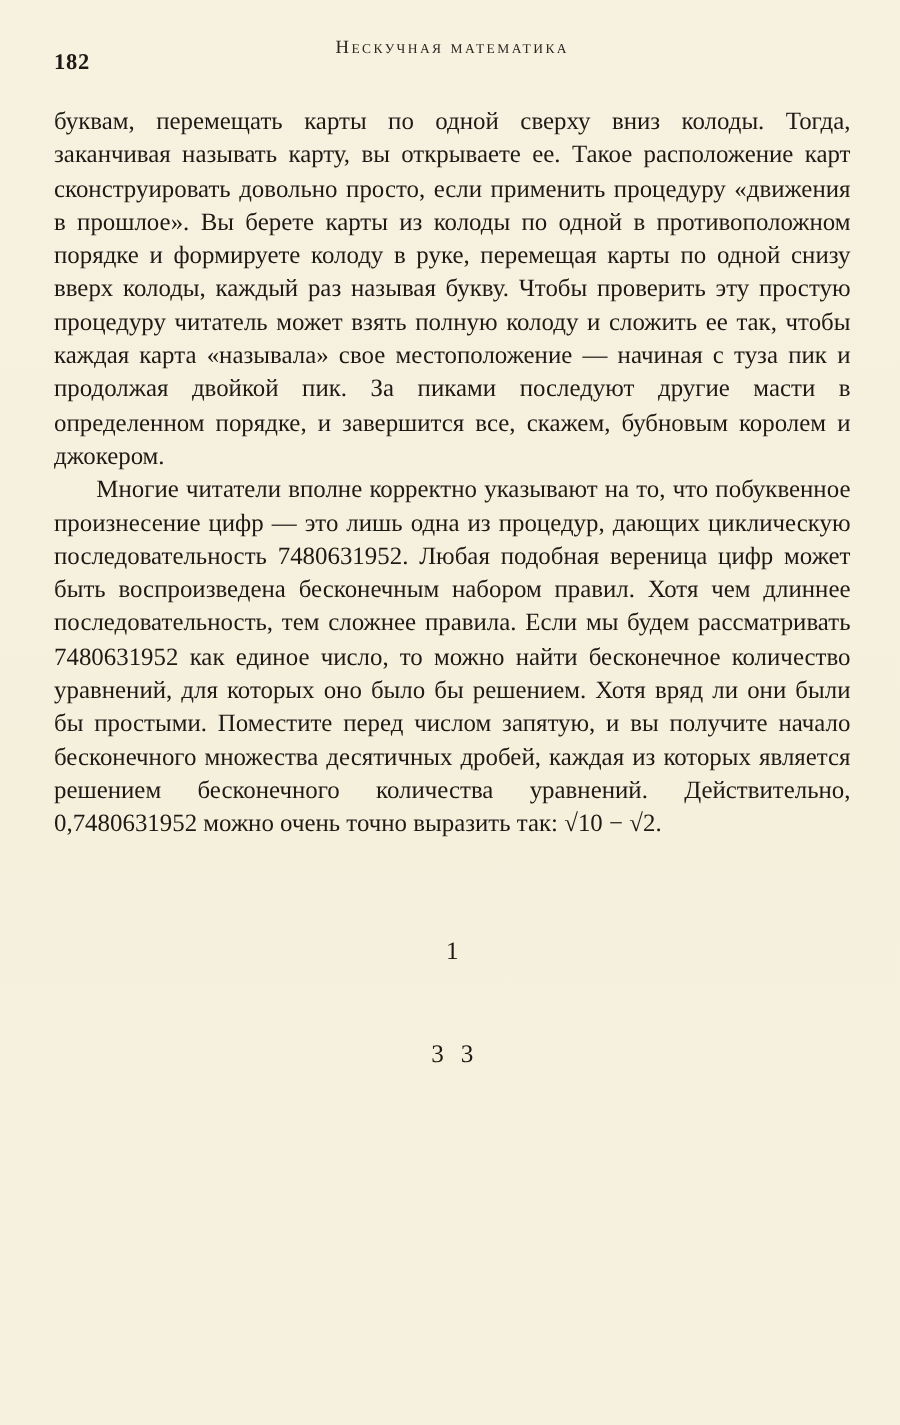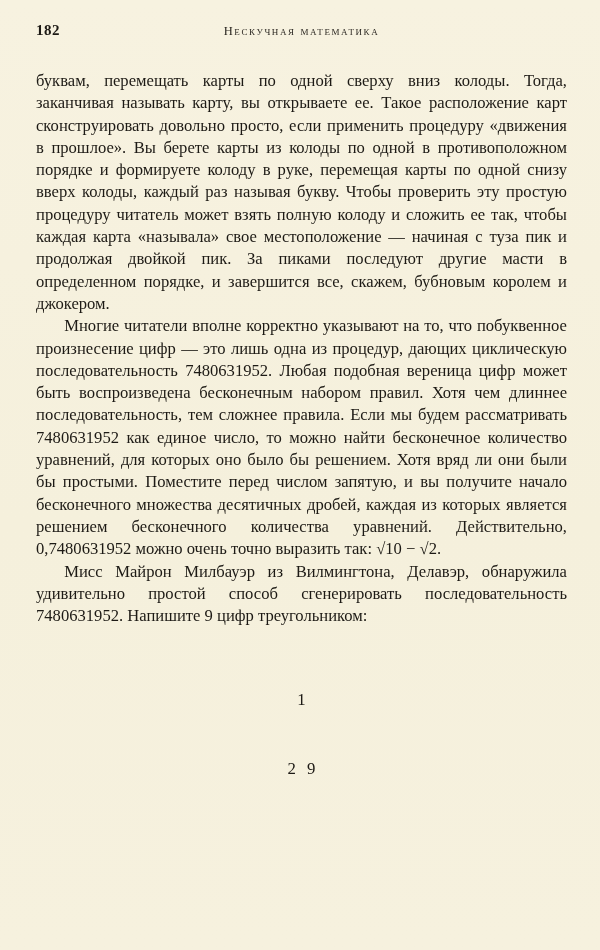--- a/index.html
+++ b/index.html
@@ -26,21 +26,21 @@
 
   .page-header {
     position: relative;
     height: 22px;
     margin-bottom: 26px;
   }
 
   .page-number {
     position: absolute;
     left: 0;
-    top: 0;
+    top: 12px;
     font-size: 15px;
     font-weight: bold;
     letter-spacing: 0.5px;
   }
 
   .running-title {
     position: absolute;
     left: 0;
     right: 0;
     top: 2px;
@@ -86,22 +86,21 @@
     <span class="page-number">182</span>
     <span class="running-title">Нескучная математика</span>
   </div>
 
   <div class="body-text">
 
     <p class="paragraph continuation">буквам, перемещать карты по одной сверху вниз колоды. Тогда, заканчивая называть карту, вы открываете ее. Такое расположение карт сконструировать довольно просто, если применить процедуру «движения в прошлое». Вы берете карты из колоды по одной в противоположном порядке и формируете колоду в руке, перемещая карты по одной снизу вверх колоды, каждый раз называя букву. Чтобы проверить эту простую процедуру читатель может взять полную колоду и сложить ее так, чтобы каждая карта «называла» свое местоположение — начиная с туза пик и продолжая двойкой пик. За пиками последуют другие масти в определенном порядке, и завершится все, скажем, бубновым королем и джокером.</p>
 
     <p class="paragraph">Многие читатели вполне корректно указывают на то, что побуквенное произнесение цифр — это лишь одна из процедур, дающих циклическую последовательность 7480631952. Любая подобная вереница цифр может быть воспроизведена бесконечным набором правил. Хотя чем длиннее последовательность, тем сложнее правила. Если мы будем рассматривать 7480631952 как единое число, то можно найти бесконечное количество уравнений, для которых оно было бы решением. Хотя вряд ли они были бы простыми. Поместите перед числом запятую, и вы получите начало бесконечного множества десятичных дробей, каждая из которых является решением бесконечного количества уравнений. Действительно, 0,7480631952 можно очень точно выразить так: √10 − √2.</p>
 
-    <p class="paragraph">Мисс Майрон Милбауэр из Вилмингтона, Делавэр, обнаружила удивительно простой способ сгенерировать последовательность 7480631952. Напишите 9 цифр треугольником:</p>
 
     <div class="number-triangle">
       <div>1</div>
-      <div>2 9</div>
+      <div>3 3</div>
     </div>
 
   </div>
 
 </div>
 
 </body></html>

